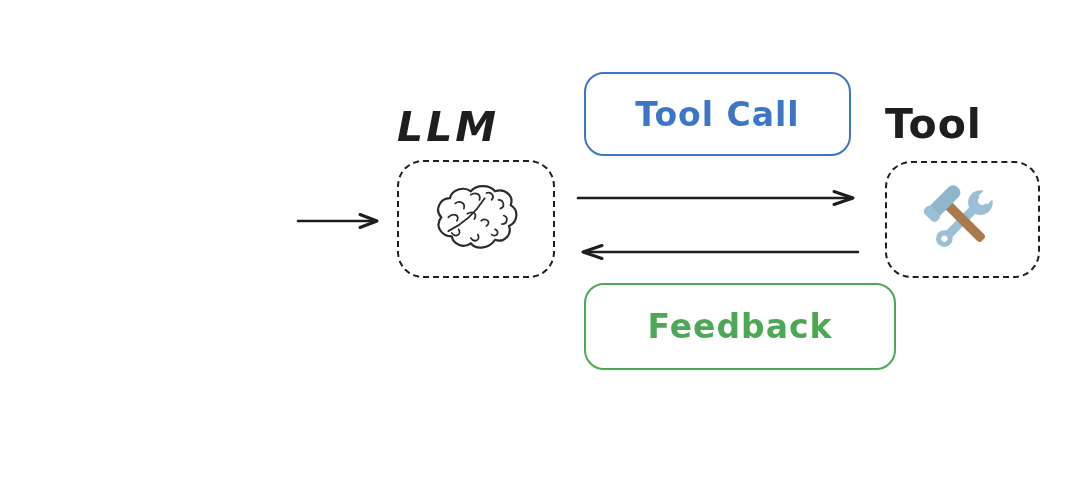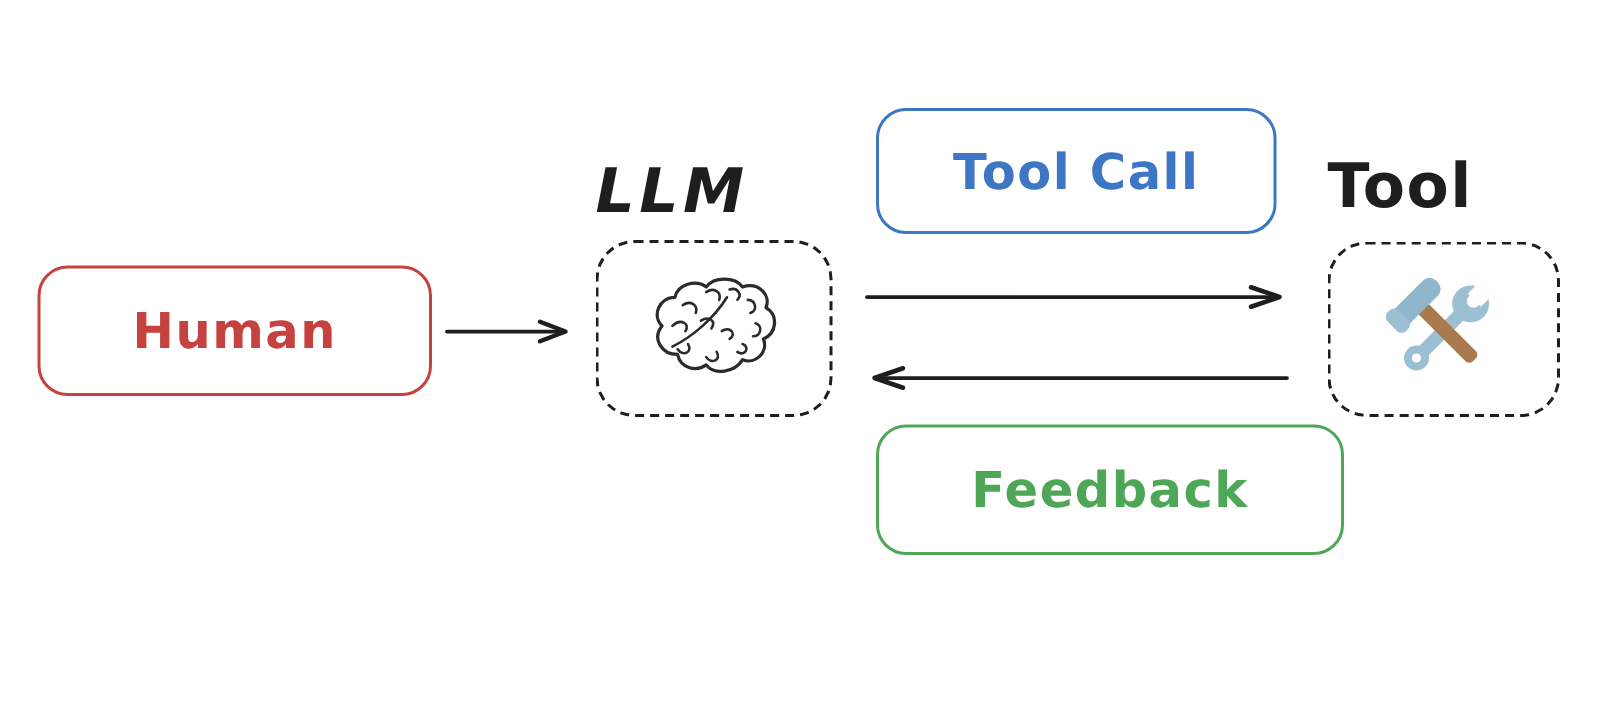--- a/index.html
+++ b/index.html
@@ -83,23 +83,20 @@
     fill: none;
     stroke-linecap: round;
     stroke-linejoin: round;
   }
 </style>
 </head>
 <body>
 
 <div class="canvas">
 
-  <div class="abs pill pill-human">
-    <span>Human</span>
-  </div>
 
   <svg class="abs arrow-svg" style="left:296px; top:210px;" width="88" height="22" viewBox="0 0 88 22">
     <path d="M2 11 L79 11" stroke-width="2.5"></path>
     <path d="M64 4.5 L81 11 L64 17.5" stroke-width="3"></path>
   </svg>
 
   <div class="abs node-title title-llm">LLM</div>
   <div class="abs dashed-node node-llm">
     <svg width="104" height="80" viewBox="0 0 120 92">
       <path d="M 32 66 C 20 66, 12 54, 20 44 C 12 36, 18 22, 30 22 C 32 12, 46 8, 54 14 C 60 6, 76 6, 82 14 C 94 10, 104 20, 100 30 C 110 36, 108 50, 98 54 C 102 64, 92 74, 82 70 C 76 80, 60 82, 54 74 C 46 80, 34 76, 32 66 Z" fill="#ffffff" stroke="#2b2b2b" stroke-width="2.5" stroke-linejoin="round"></path>

